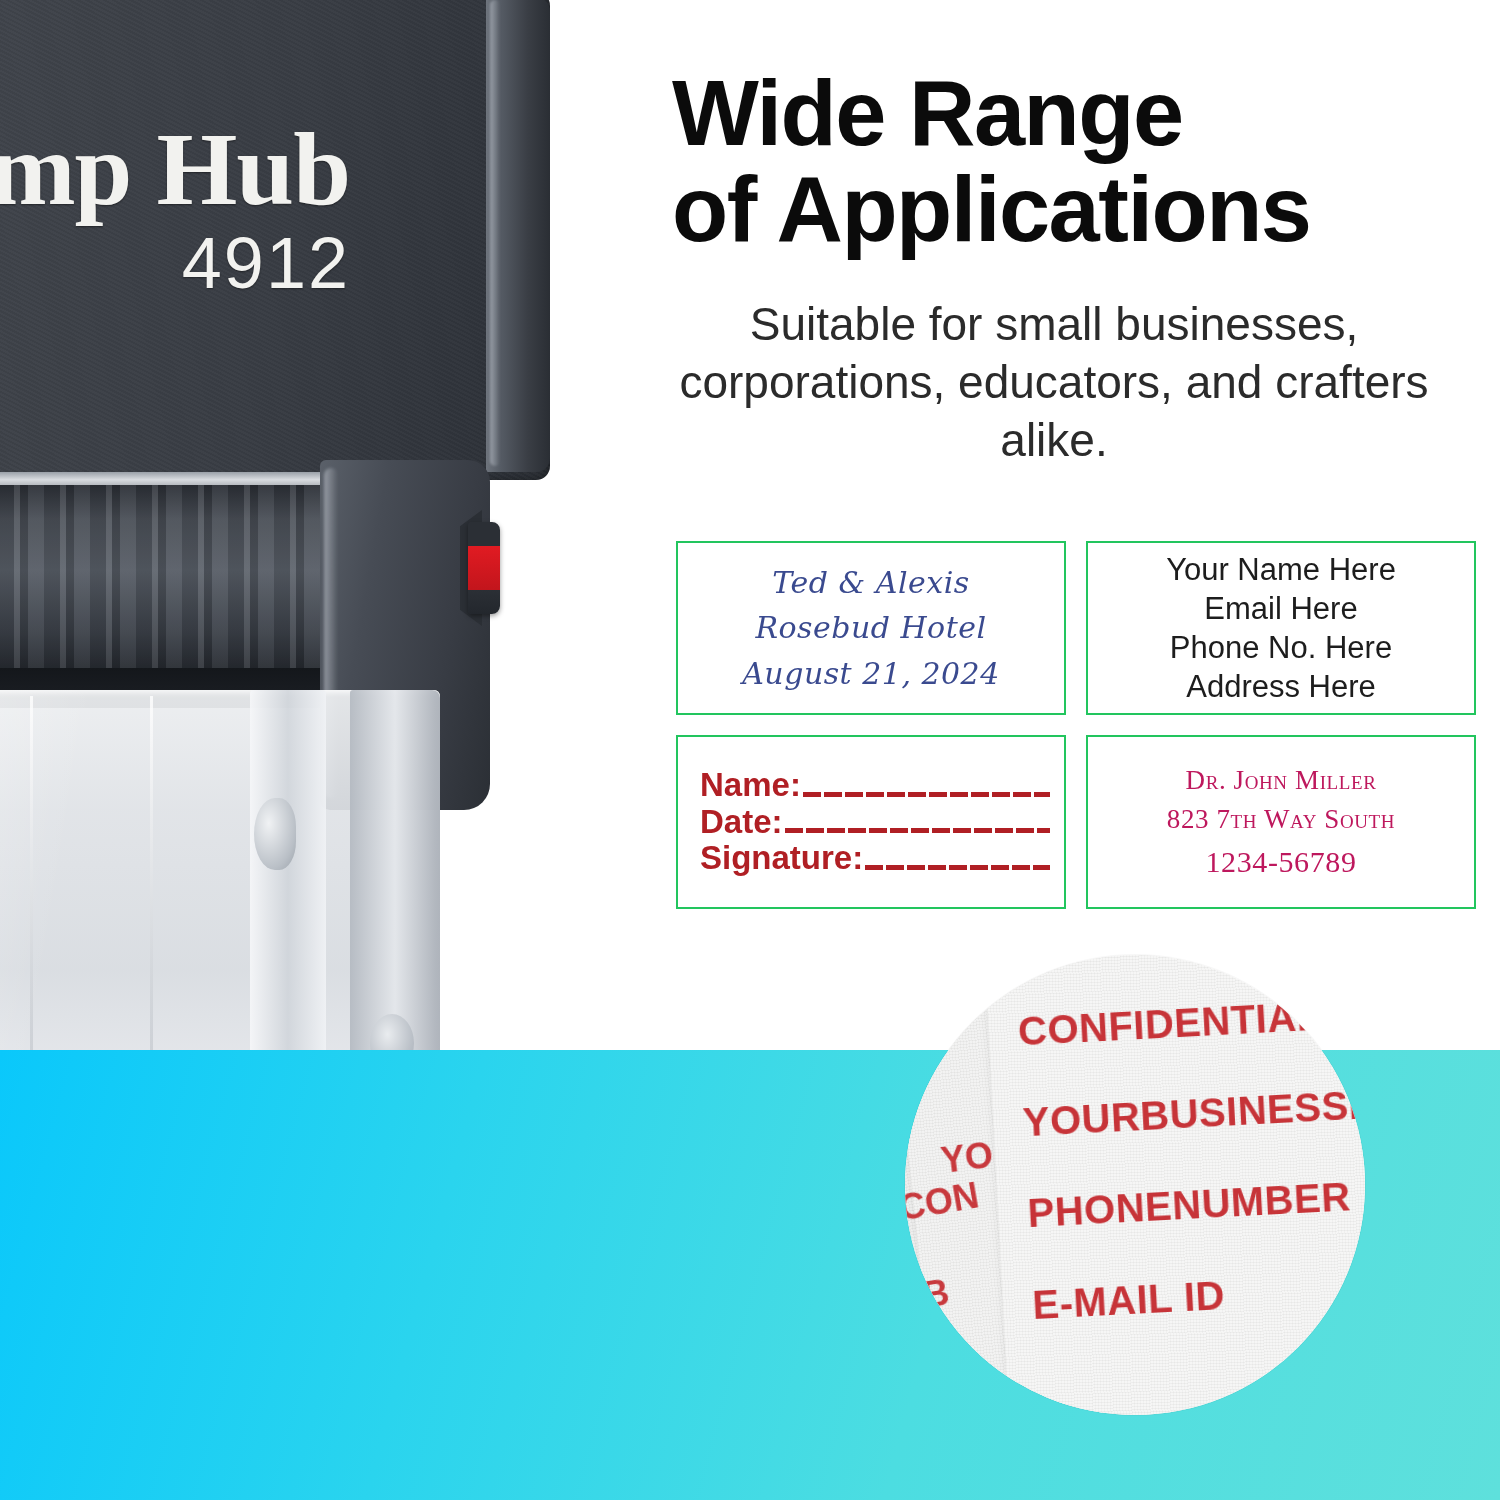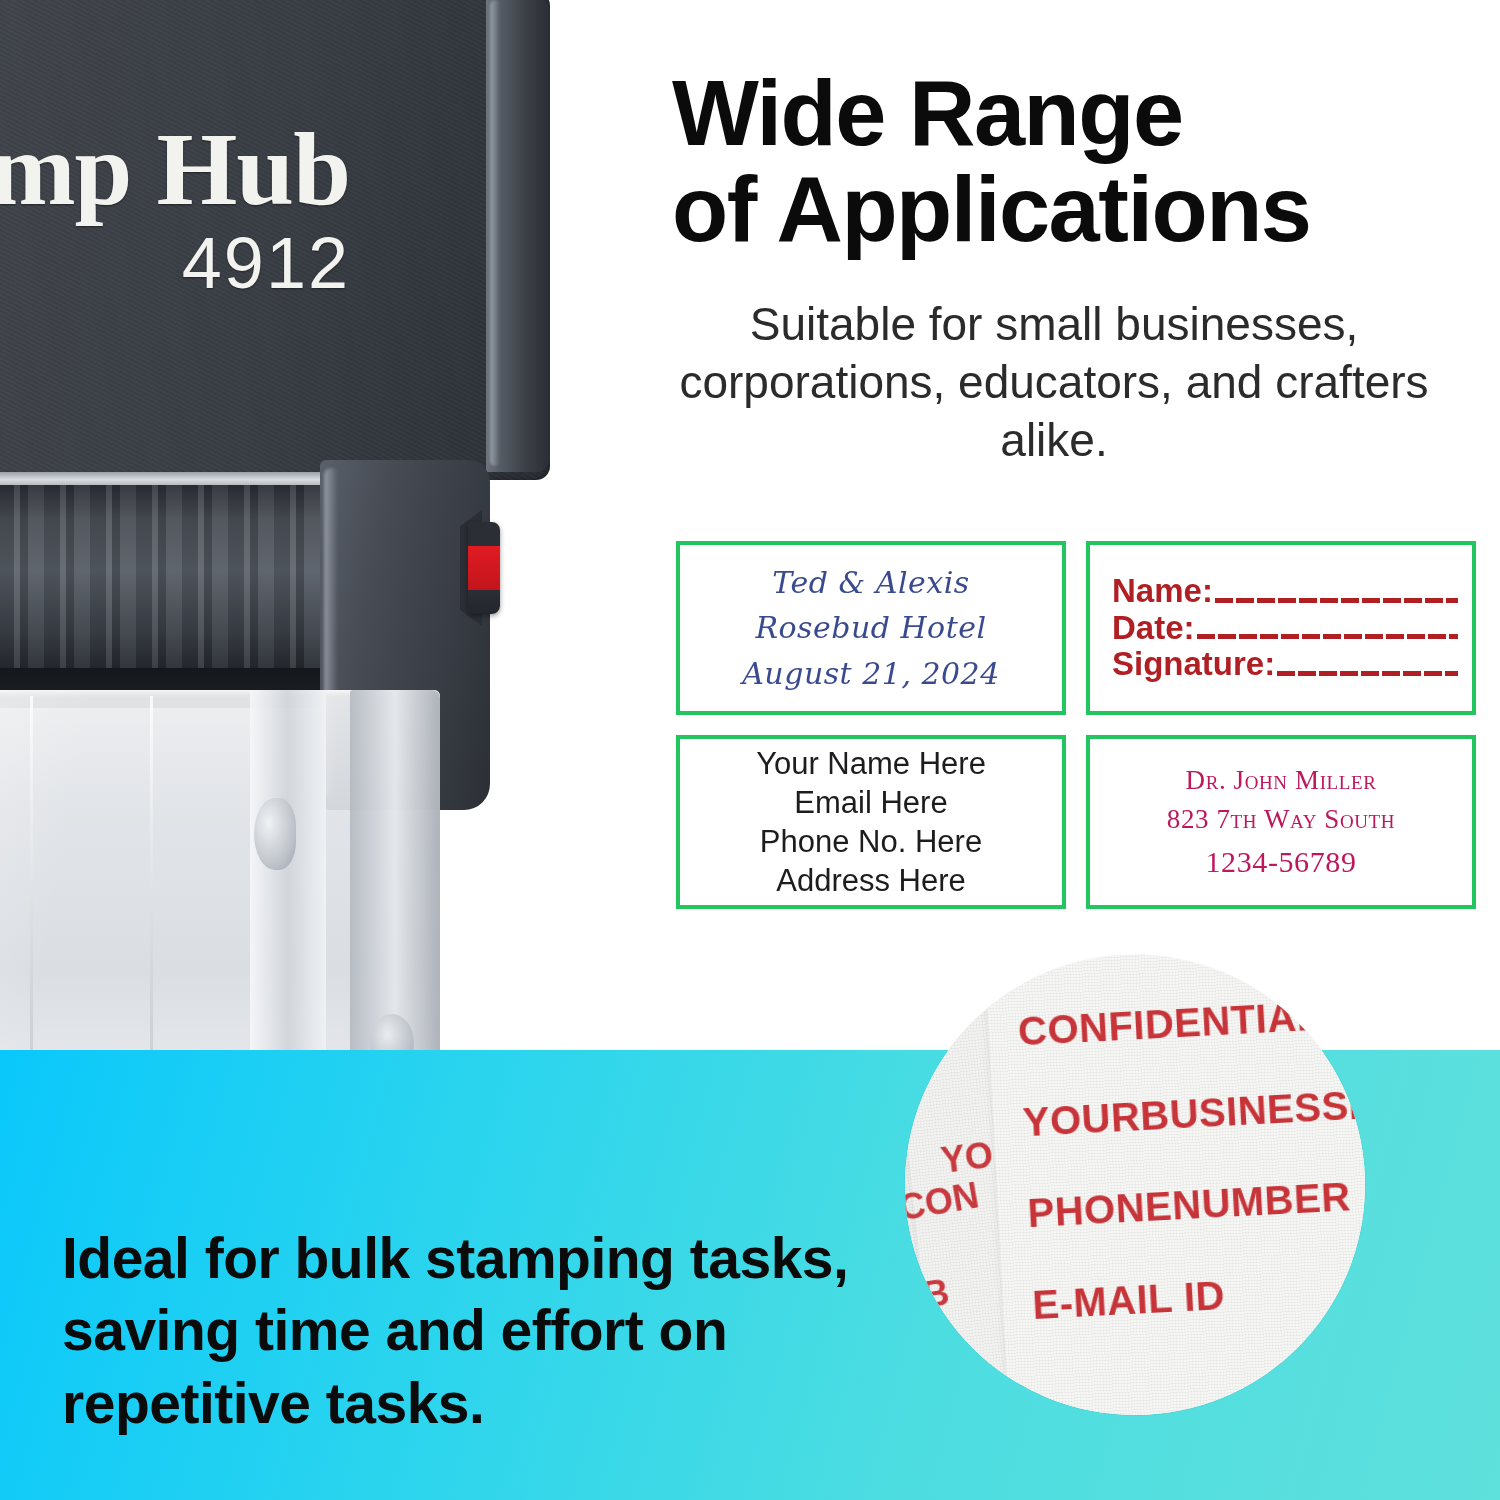--- a/index.html
+++ b/index.html
@@ -160,21 +160,21 @@
     font-size:46px;line-height:1.26;color:#2b2b2b;font-weight:400;text-align:center;
   }
 
   
   .samples{
     position:absolute;left:676px;top:541px;width:800px;height:372px;
     display:grid;grid-template-columns:390px 390px;grid-template-rows:174px 174px;
     gap:20px 20px;
   }
   .sample{
-    background:#fff;border:4px solid #22c55e;
+    background:#fff;border:2px solid #22c55e;
     display:flex;flex-direction:column;align-items:center;justify-content:center;
     overflow:hidden;box-sizing:border-box;
   }
   
   .s-script{color:#3a4a8f;font-family:"DejaVu Serif", serif;font-style:italic;}
   .s-script div{font-size:30px;line-height:1.52;letter-spacing:.5px;}
 
   
   .s-form{align-items:flex-start;justify-content:center;padding:10px 14px 10px 22px;}
   .s-form .row{
@@ -291,54 +291,53 @@
   </div>
 
   <div class="subhead">Suitable for small businesses, corporations, educators, and crafters alike.</div>
 
   <div class="samples">
 
     <div class="sample s-script">
       <div>Ted &amp; Alexis</div>
       <div>Rosebud Hotel</div>
       <div>August 21, 2024</div>
+    </div>
+
+    <div class="sample s-contact">
+      <div>Your Name Here</div>
+      <div>Email Here</div>
+      <div>Phone No. Here</div>
+      <div>Address Here</div>
     </div>
 
     <div class="sample s-form">
       <div class="row">
         <span class="lbl">Name:</span>
         <span class="rule"></span>
       </div>
       <div class="row">
         <span class="lbl">Date:</span>
         <span class="rule"></span>
       </div>
       <div class="row">
         <span class="lbl">Signature:</span>
         <span class="rule"></span>
       </div>
     </div>
 
-    <div class="sample s-contact">
-      <div>Your Name Here</div>
-      <div>Email Here</div>
-      <div>Phone No. Here</div>
-      <div>Address Here</div>
-    </div>
-
     <div class="sample s-green">
       <div>Dr. John Miller</div>
       <div>823 7th Way South</div>
       <div class="num">1234-56789</div>
     </div>
 
   </div>
 
   <div class="teal-banner"></div>
-  <div class="banner-text">Ideal for bulk stamping tasks, saving time and effort on repetitive tasks.</div>
 
   <div class="circle-inset">
     <div class="paper paper-back"></div>
     <div class="paper paper-mid"></div>
     <div class="paper paper-front"></div>
 
     <div class="ink-small ink-s1">YO</div>
     <div class="ink-small ink-s2">CON</div>
     <div class="ink-small ink-s3">B</div>
 

